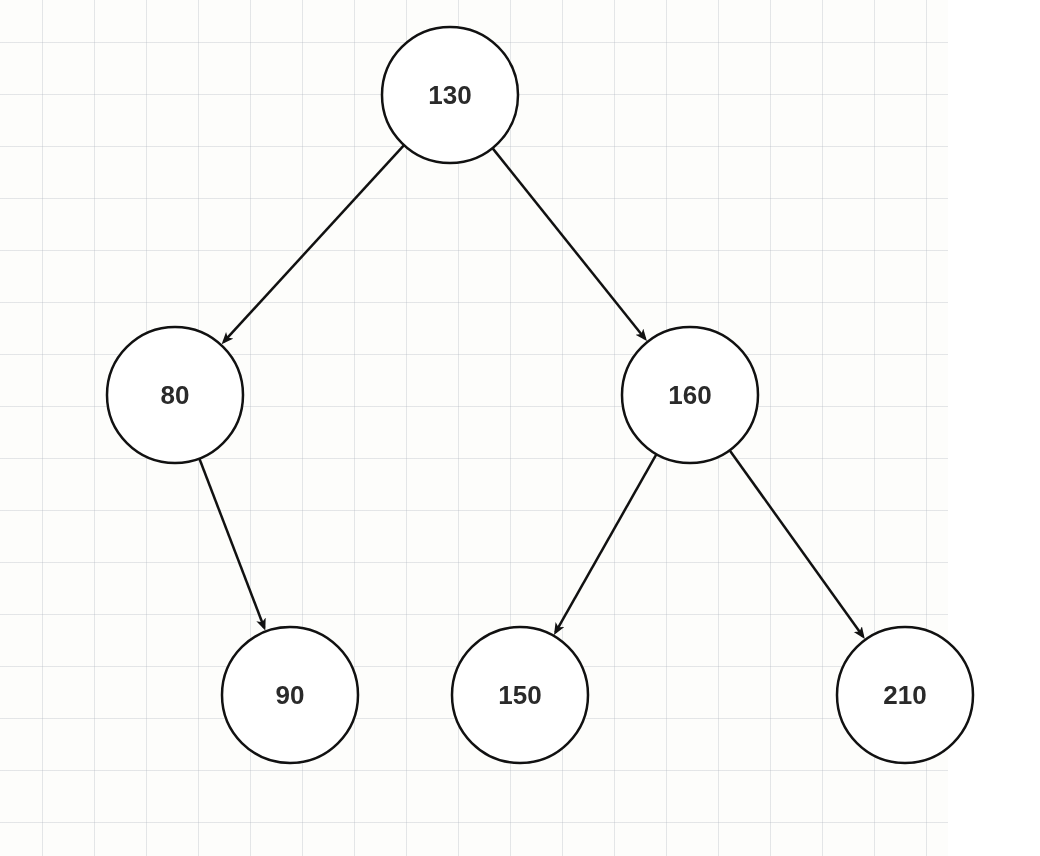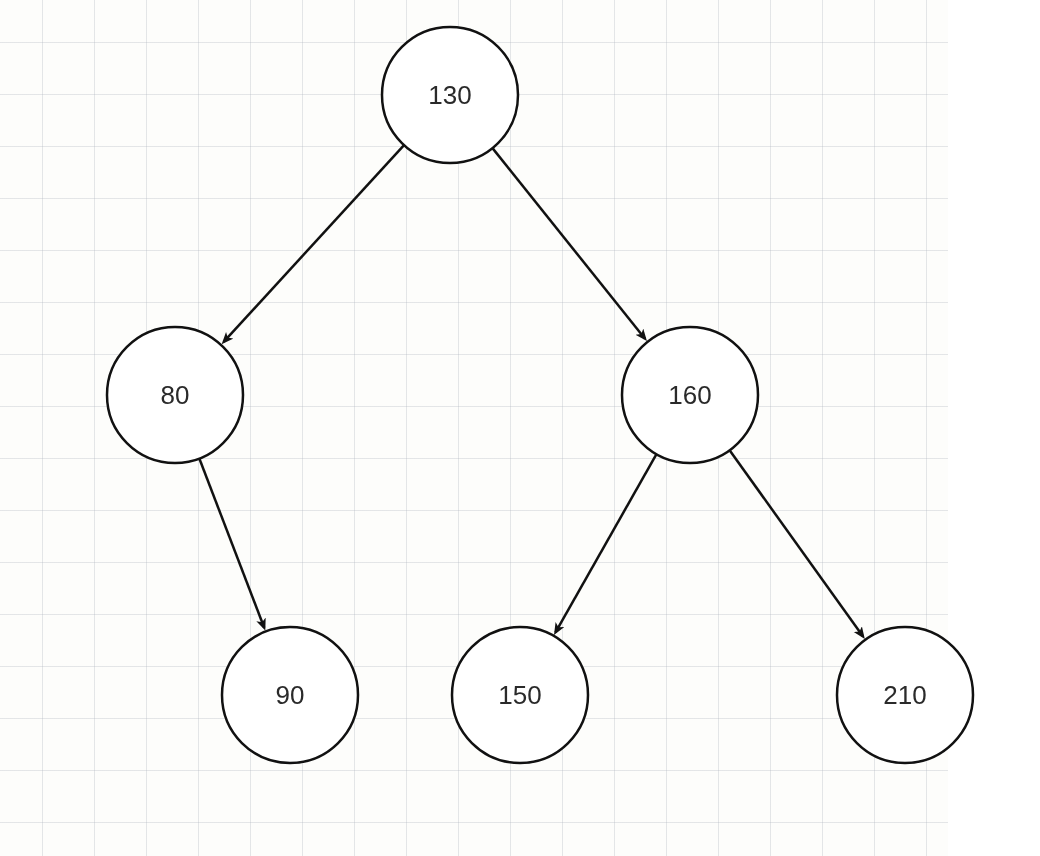--- a/index.html
+++ b/index.html
@@ -13,20 +13,21 @@
   .canvas {
     position: relative;
     width: 948px;
     height: 856px;
     background-color: #fdfdfb;
     background-image:
       linear-gradient(to right, rgba(180,185,195,0.35) 1px, transparent 1px),
       linear-gradient(to bottom, rgba(180,185,195,0.35) 1px, transparent 1px);
     background-size: 52px 52px;
     background-position: -10px -10px;
+    font-weight: bold;
   }
   svg.diagram {
     position: absolute;
     top: 0;
     left: 0;
   }
   .node-label {
     font-size: 26px;
     fill: #2a2a2a;
     text-anchor: middle;

